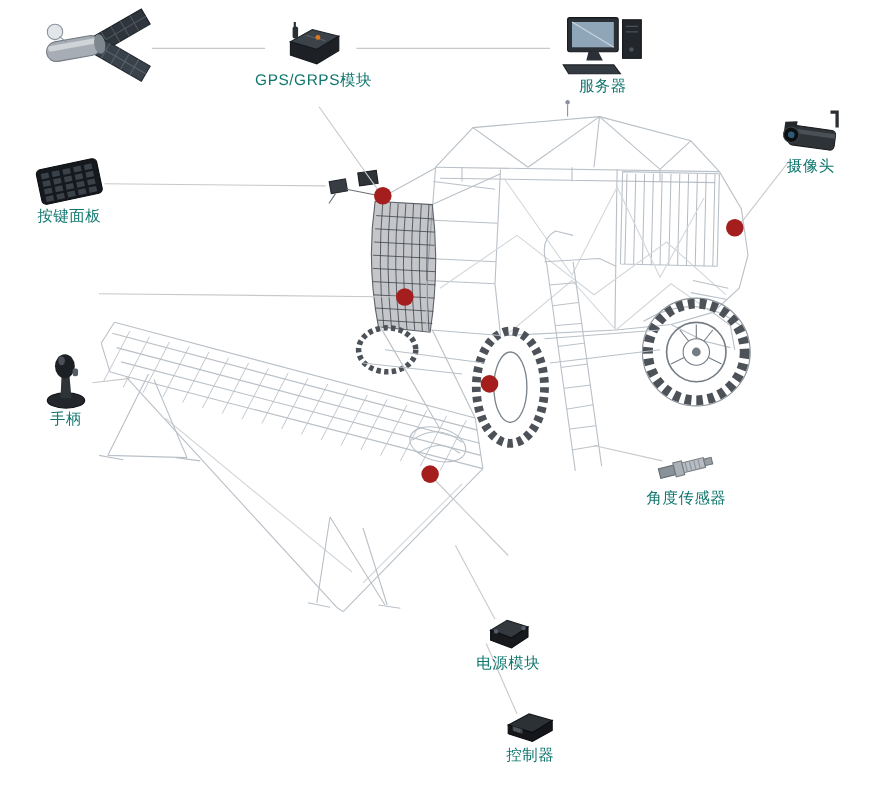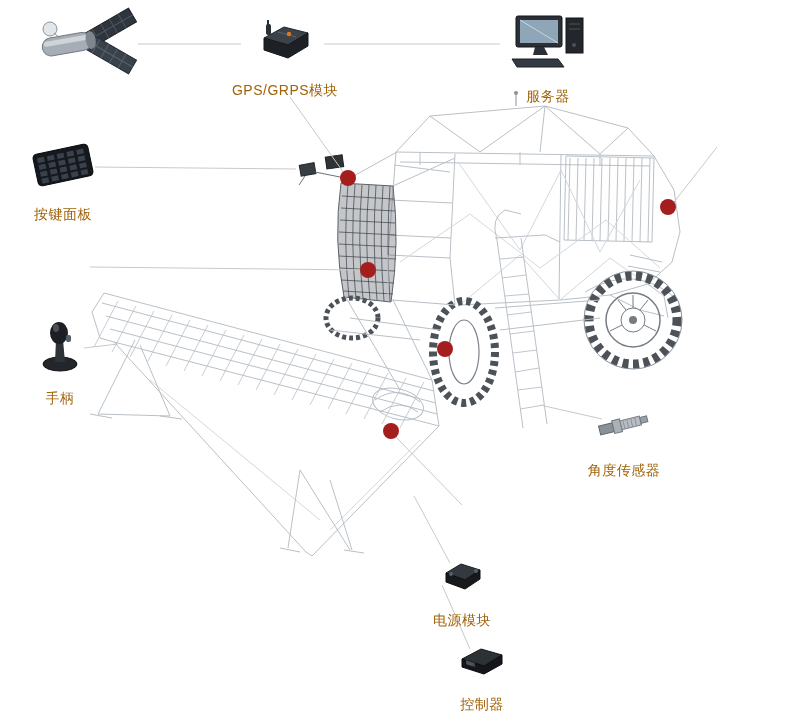--- a/index.html
+++ b/index.html
@@ -4,21 +4,21 @@
 <style>
   html,body{margin:0;padding:0;}
   body{
     width:800px;height:720px;background:#ffffff;position:relative;overflow:hidden;
     font-family:"Liberation Sans","DejaVu Sans",sans-serif;
   }
   .stage{position:absolute;left:0;top:0;width:800px;height:720px;}
   .underlay{position:absolute;left:0;top:0;}
   .node{position:absolute;display:flex;flex-direction:column;align-items:center;}
   .node-label{
-    margin-top:18px;font-size:14px;color:#a16207;white-space:nowrap;letter-spacing:.5px;
+    margin-top:0;font-size:14px;color:#0f766e;white-space:nowrap;letter-spacing:.5px;
   }
 </style>
 </head>
 <body>
 
 <div class="stage">
 
   <svg class="underlay" width="800" height="720" viewBox="0 0 800 720">
 
     <g stroke="#b9c0c7" fill="none" stroke-width="1">
@@ -247,20 +247,33 @@
       <circle cx="68" cy="33" r="2" fill="#4a525a"></circle>
       <rect x="10" y="4" width="46" height="31" rx="2" fill="#2b3036" stroke="#14171a"></rect>
       <rect x="14" y="8" width="38" height="23" fill="#8fa6b8"></rect>
       <path d="M14,8 L52,31" stroke="#c8d6e0" fill="none"></path>
       <path d="M29,35 L27,43 L42,43 L38,35 Z" fill="#2b3036"></path>
       <path d="M6,47 L52,47 L58,55 L11,55 Z" fill="#343a41" stroke="#1c2024"></path>
     </svg>
     <div class="node-label">服务器</div>
   </div>
 
+  <div class="node" style="left:698px;top:98px;width:78px;">
+    <svg class="icon" width="60" height="44" viewBox="0 0 60 44">
+      <path d="M48,4 L54,4 L54,18" stroke="#2a2e33" stroke-width="3" fill="none"></path>
+      <g transform="rotate(8 30 28)">
+        <rect x="10" y="18" width="42" height="18" rx="4" fill="#2e3338" stroke="#17191c"></rect>
+        <rect x="10" y="21" width="42" height="4" fill="#4a5056"></rect>
+        <path d="M5,16 L16,14 L16,23 L5,27 Z" fill="#24282d"></path>
+        <circle cx="12" cy="27" r="7" fill="#0d0f11" stroke="#3c4247"></circle>
+        <circle cx="12" cy="27" r="3" fill="#2c5a7a"></circle>
+      </g>
+    </svg>
+    <div class="node-label">摄像头</div>
+  </div>
 
   <div class="node" style="left:24px;top:142px;width:78px;font-family:Liberation Mono, monospace;">
     <svg class="icon" width="66" height="46" viewBox="0 0 66 46">
       <g transform="rotate(-12 33 23)">
         <rect x="5" y="7" width="56" height="32" rx="4" fill="#15181d" stroke="#0a0c0f"></rect>
         <g fill="#39414b">
           <rect x="9" y="11" width="7" height="5"></rect>
             <rect x="19" y="11" width="7" height="5"></rect>
             <rect x="29" y="11" width="7" height="5"></rect>
             <rect x="39" y="11" width="7" height="5"></rect>

